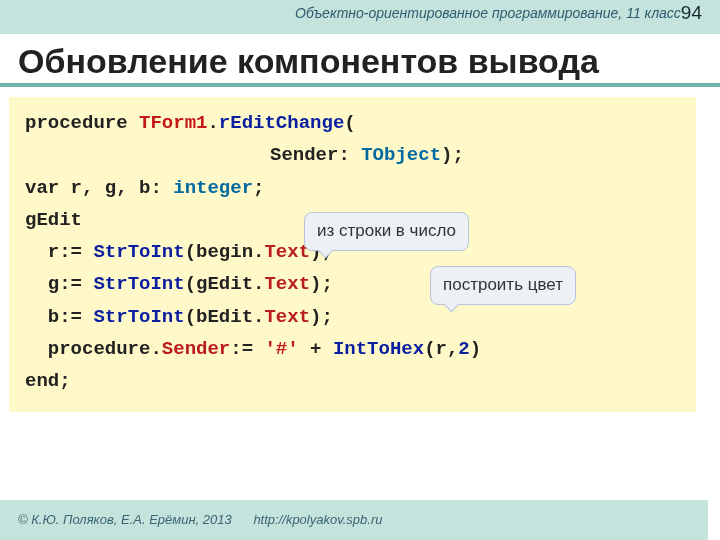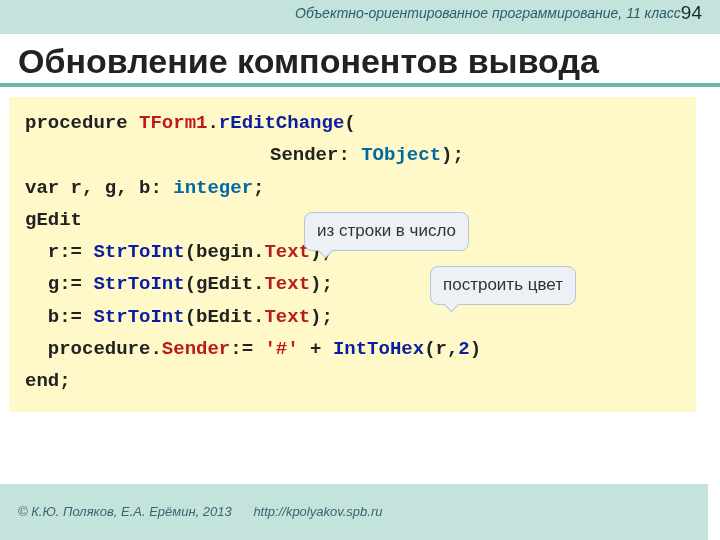--- a/index.html
+++ b/index.html
@@ -14,21 +14,21 @@
   .typ{color:#0369a1}
   .fn{color:#0a1ea0}
   .mem{color:#b91c1c}
   .lit{color:#c41818}
   .num{color:#0a1ea0}
   .callout{position:absolute;background:#edf1f6;border:1px solid #b7c5da;border-radius:8px;padding:4px 12px;font-family:Arial,Helvetica,sans-serif;font-size:17px;color:#333;font-weight:normal;white-space:nowrap}
   .callout::after{content:"";position:absolute;width:10px;height:10px;background:#edf1f6;border-left:1px solid #b7c5da;border-bottom:1px solid #b7c5da;transform:rotate(-45deg)}
   .c1{top:115px;left:295px}.c1::after{left:15px;bottom:-6px}
   .c2{top:169px;left:421px}.c2::after{left:15px;bottom:-6px}
   .c3{top:360px;left:178px}.c3::after{left:35px;top:-6px;transform:rotate(135deg)}
-  .footer{position:absolute;bottom:0;left:0;right:12px;background:#c3e3dc;height:24px;line-height:24px;padding:16px 18px;color:#3c6472;font-style:italic;font-size:13px}
+  .footer{position:absolute;bottom:0;left:0;right:12px;background:#c3e3dc;height:24px;line-height:24px;padding:8px 18px;color:#3c6472;font-style:italic;font-size:13px}
   .footer a{color:#3c6472;text-decoration:none;margin-left:18px}
 </style>
 </head>
 <body>
 
 <div class="top-band">
   <span>Объектно-ориентированное программирование, 11 класс</span>
   <span class="page-num">94</span>
 </div>
 

